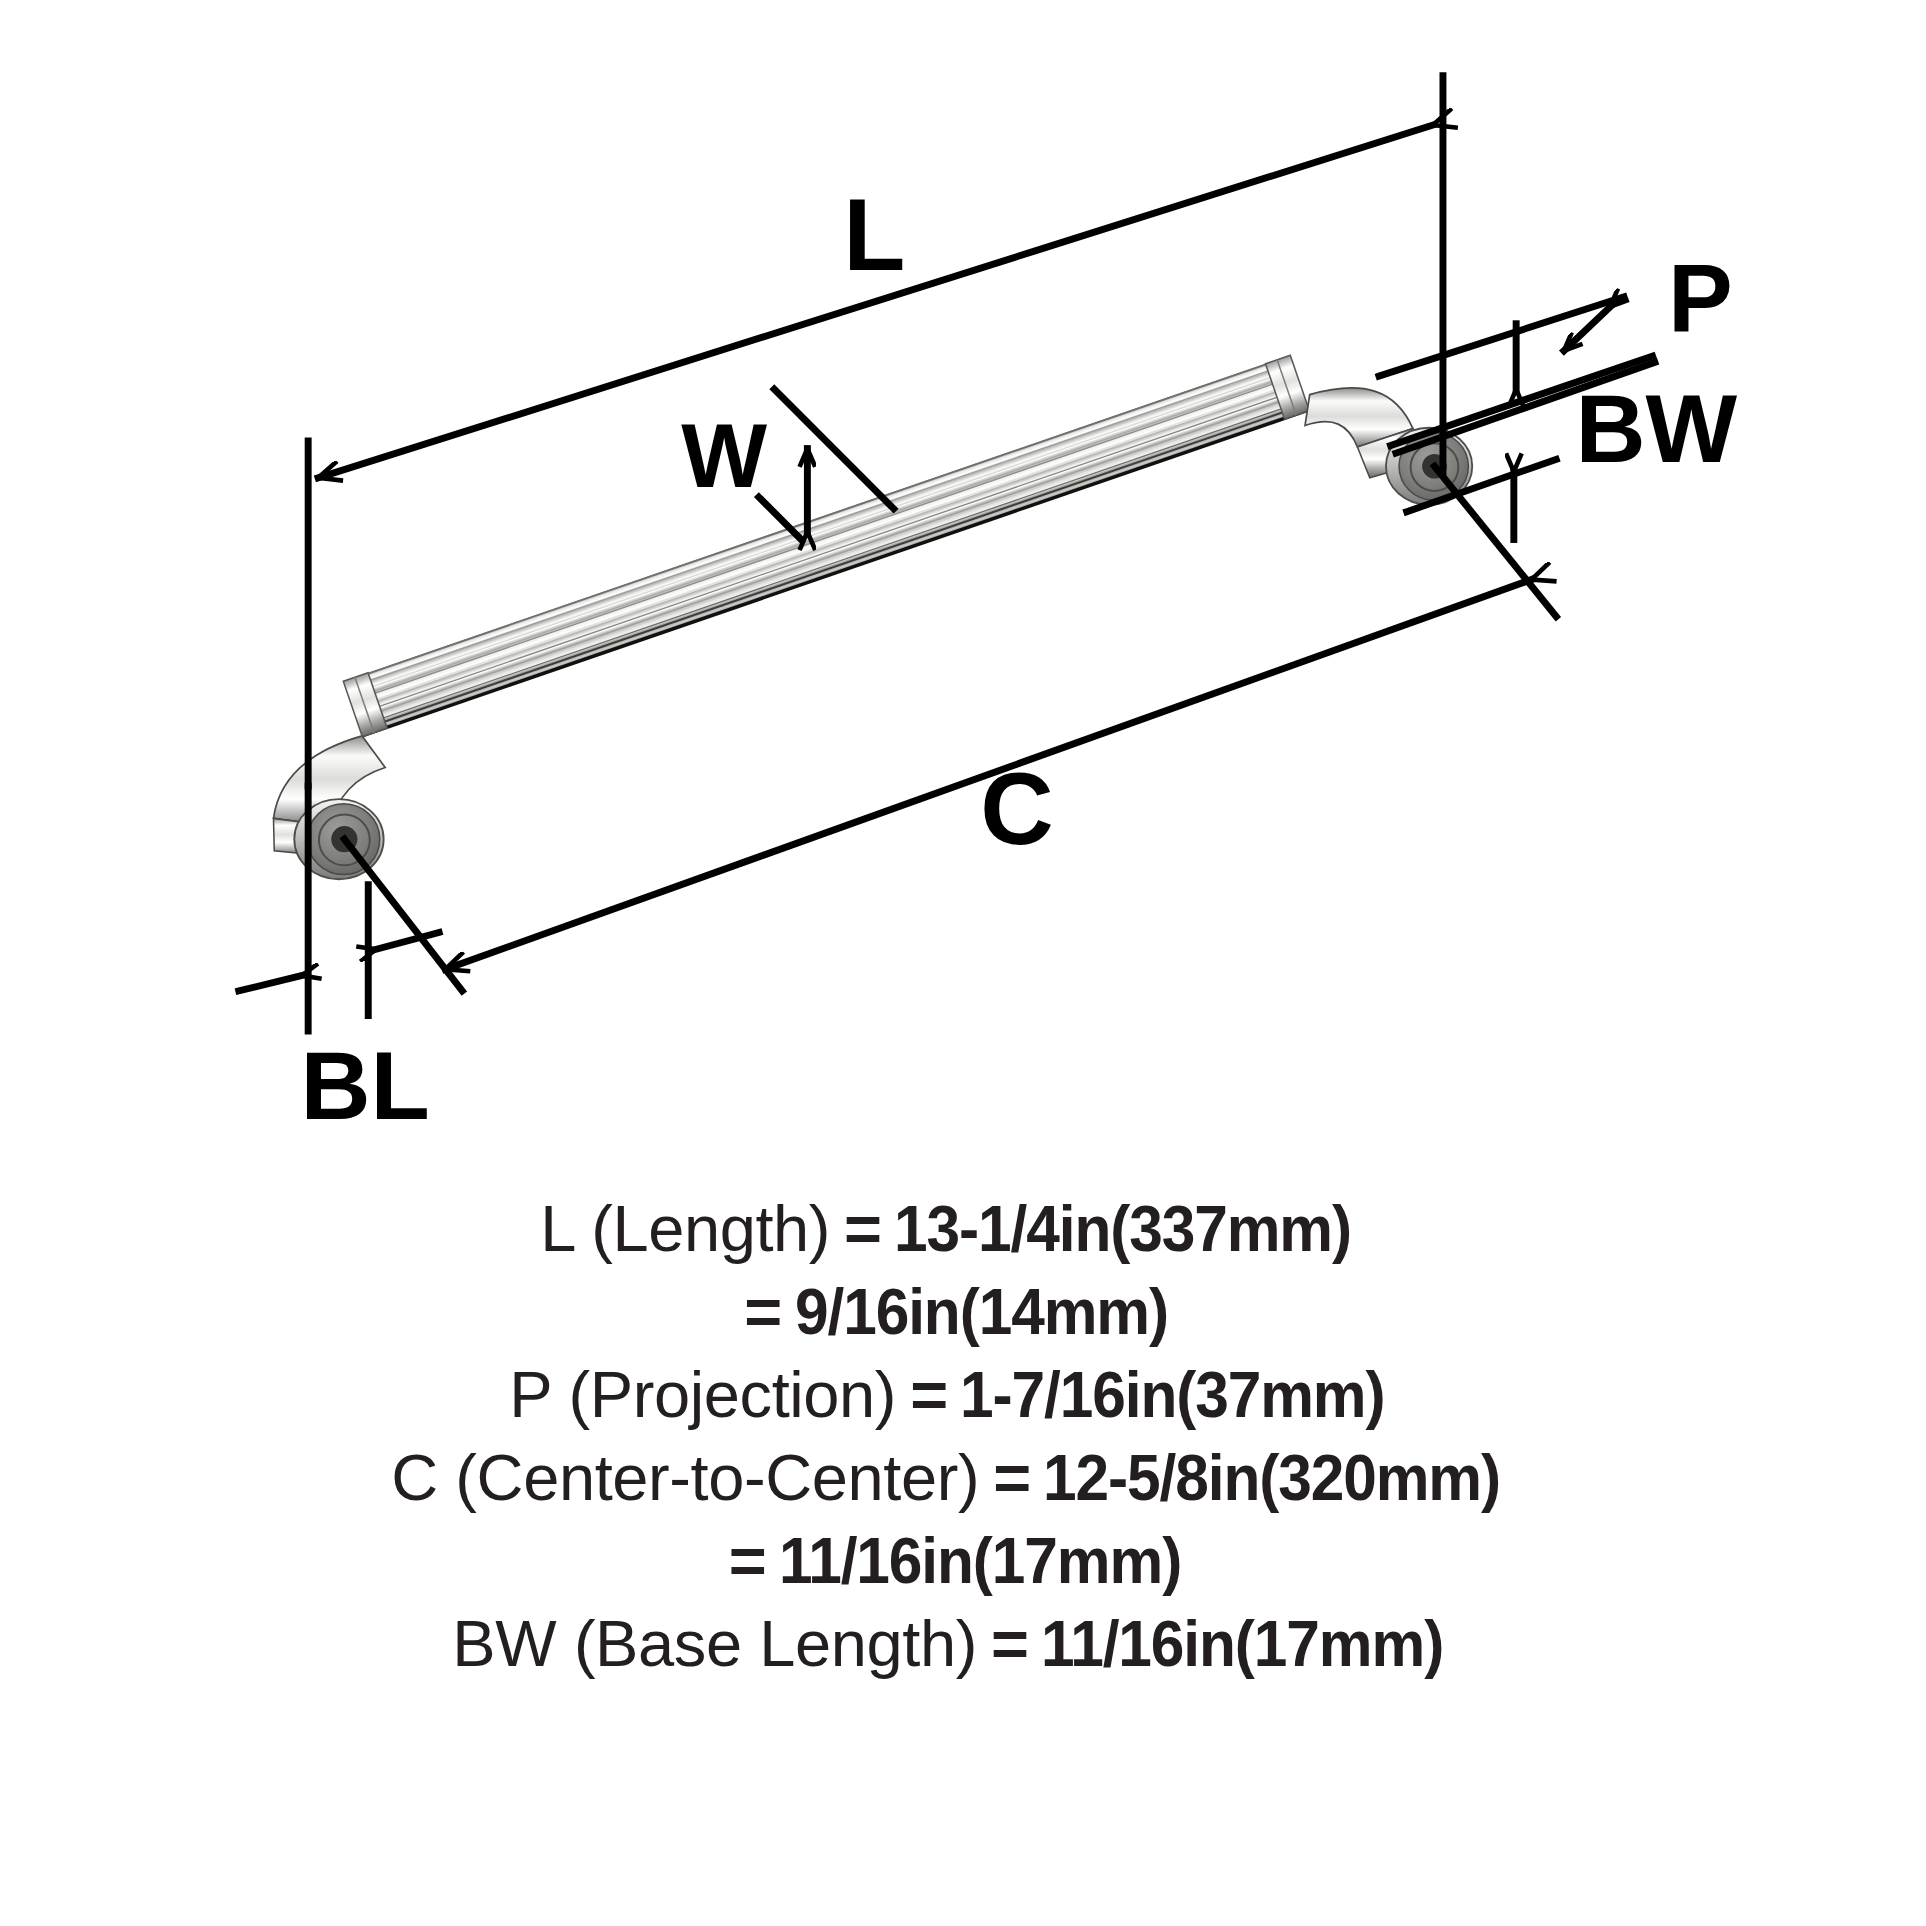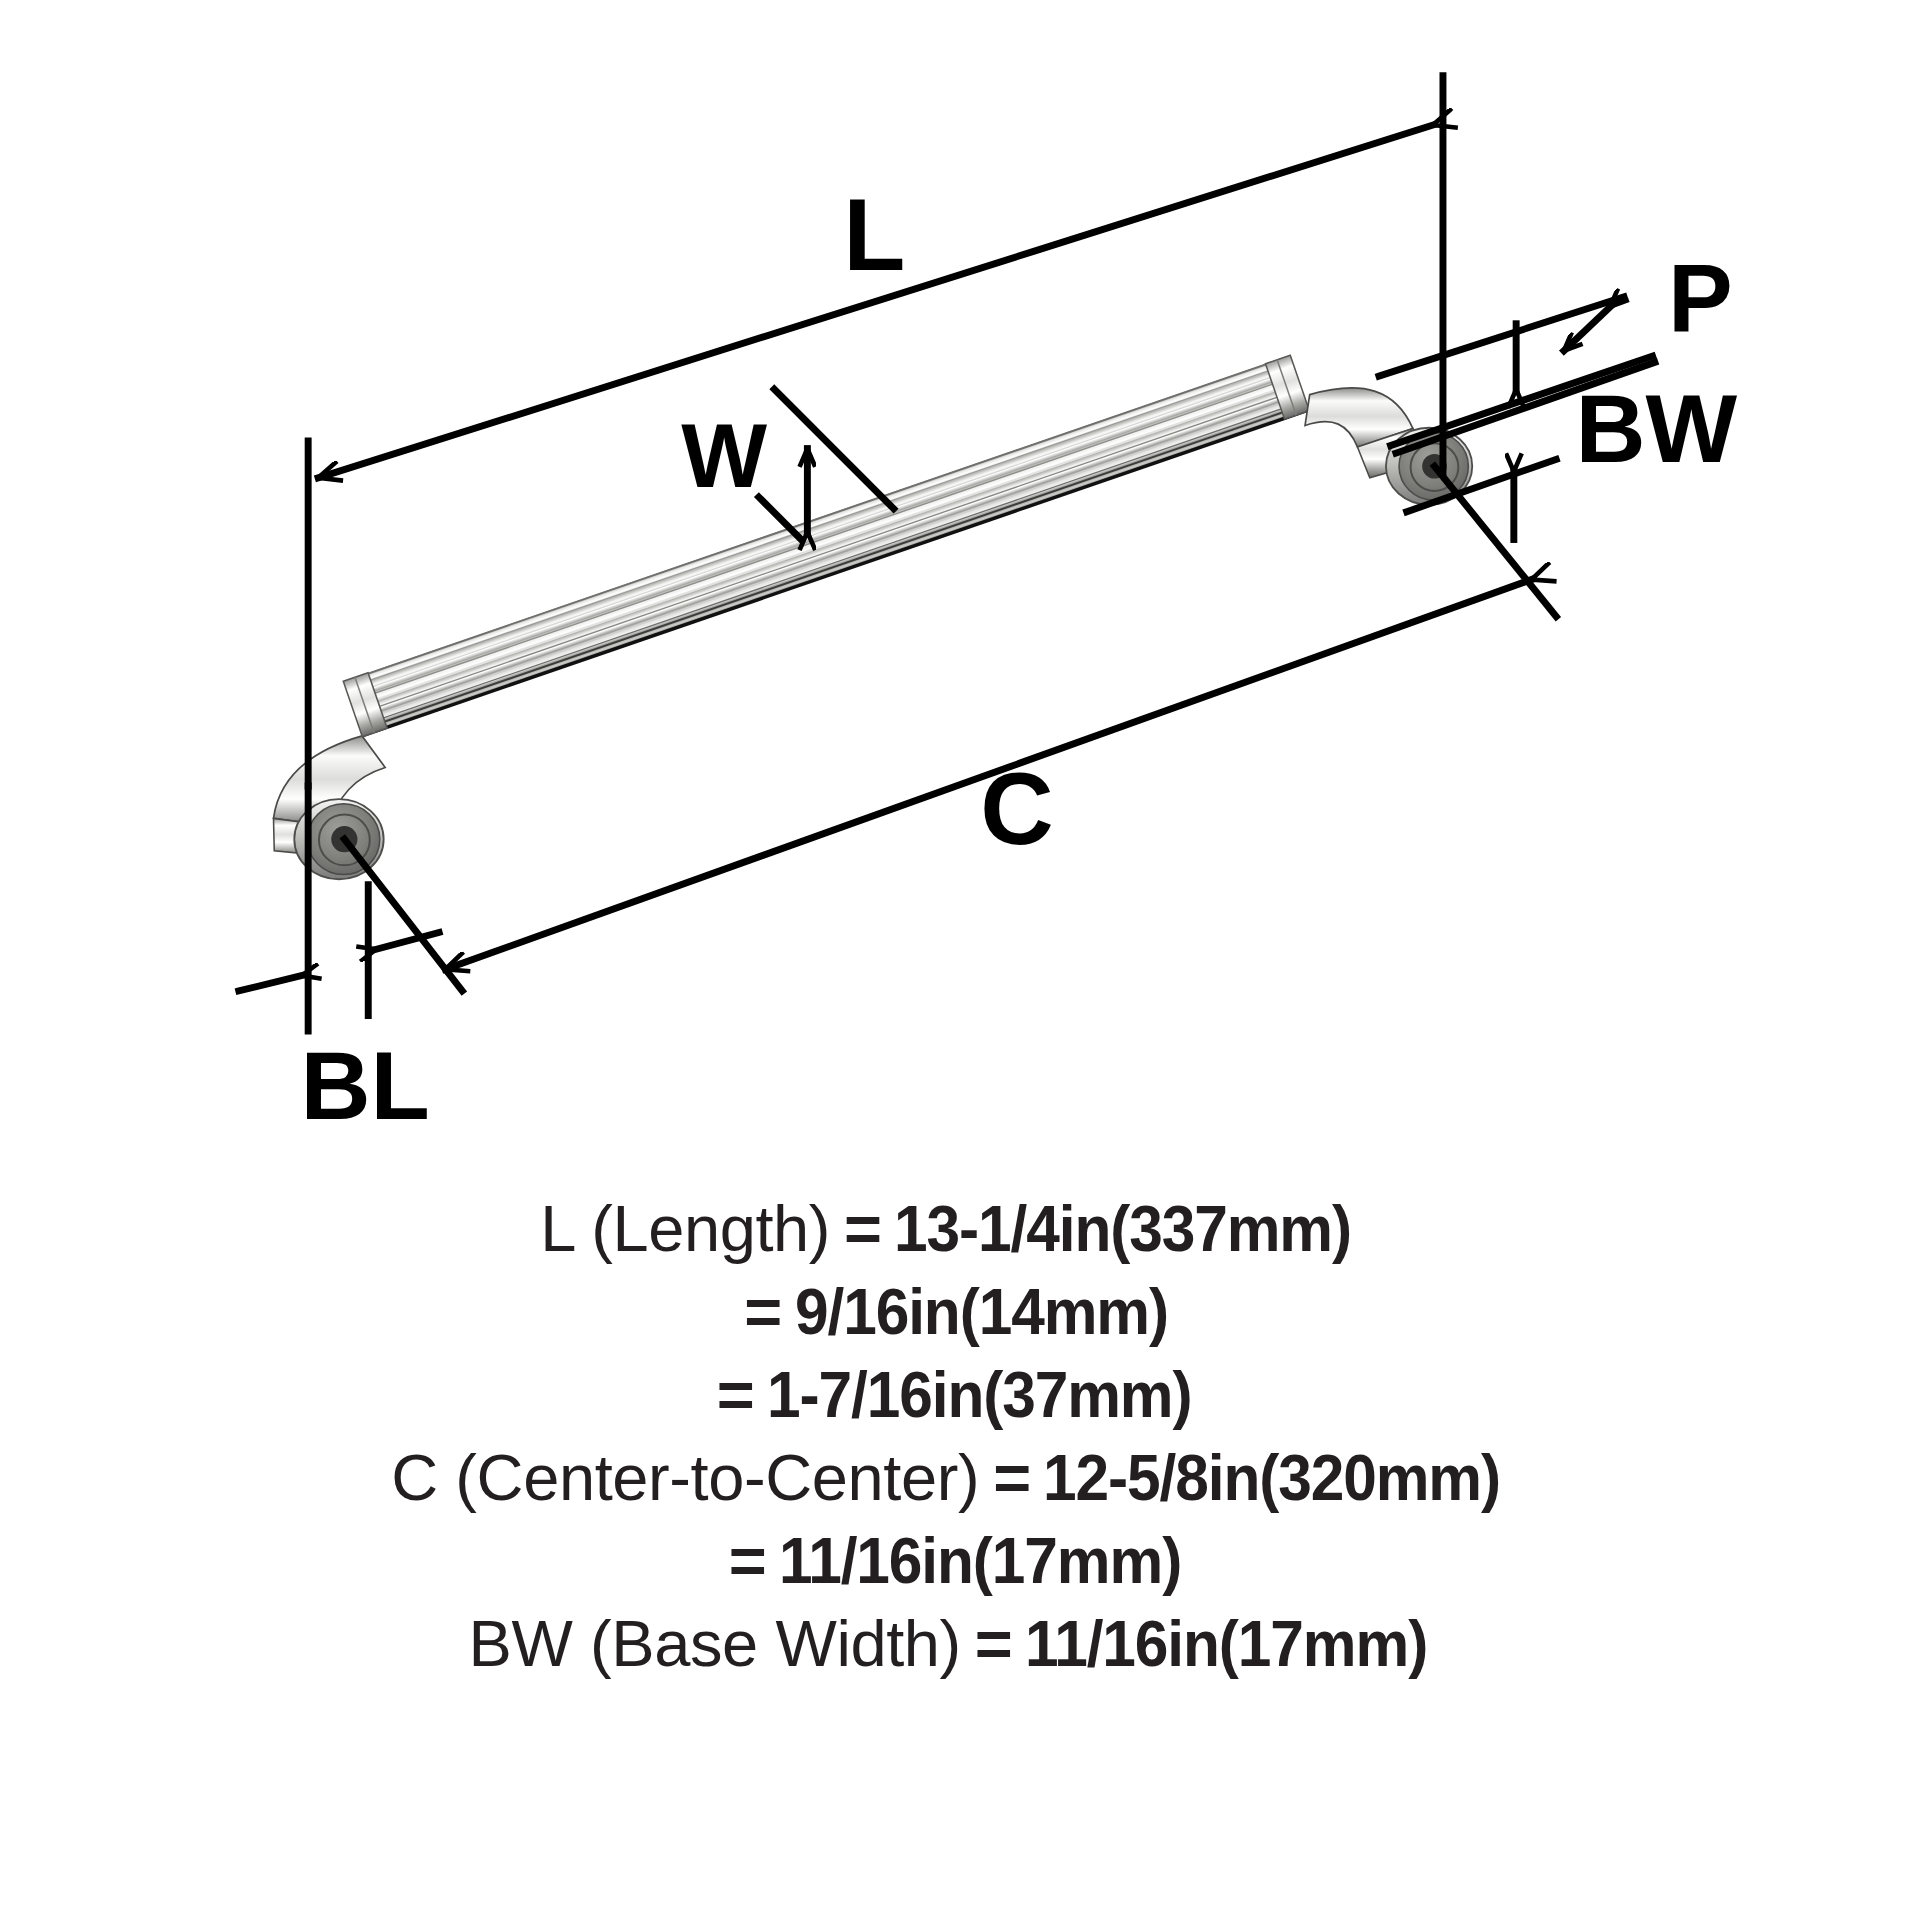--- a/index.html
+++ b/index.html
@@ -283,36 +283,37 @@
       <span class="spec-eq">=</span>
       <span class="spec-value">13-1/4in(337mm)</span>
     </div>
 
     <div class="spec-row">
       <span class="spec-eq">=</span>
       <span class="spec-value">9/16in(14mm)</span>
     </div>
 
     <div class="spec-row">
+      <span class="spec-label">P (Projection)</span>
       <span class="spec-eq">=</span>
       <span class="spec-value">1-7/16in(37mm)</span>
     </div>
 
     <div class="spec-row">
       <span class="spec-label">C (Center-to-Center)</span>
       <span class="spec-eq">=</span>
       <span class="spec-value">12-5/8in(320mm)</span>
     </div>
 
     <div class="spec-row">
       <span class="spec-eq">=</span>
       <span class="spec-value">11/16in(17mm)</span>
     </div>
 
     <div class="spec-row">
-      <span class="spec-label">BW (Base Width)</span>
+      <span class="spec-label">BW (Base Length)</span>
       <span class="spec-eq">=</span>
       <span class="spec-value">11/16in(17mm)</span>
     </div>
 
   </div>
 </div>
 
 
 </body></html>

